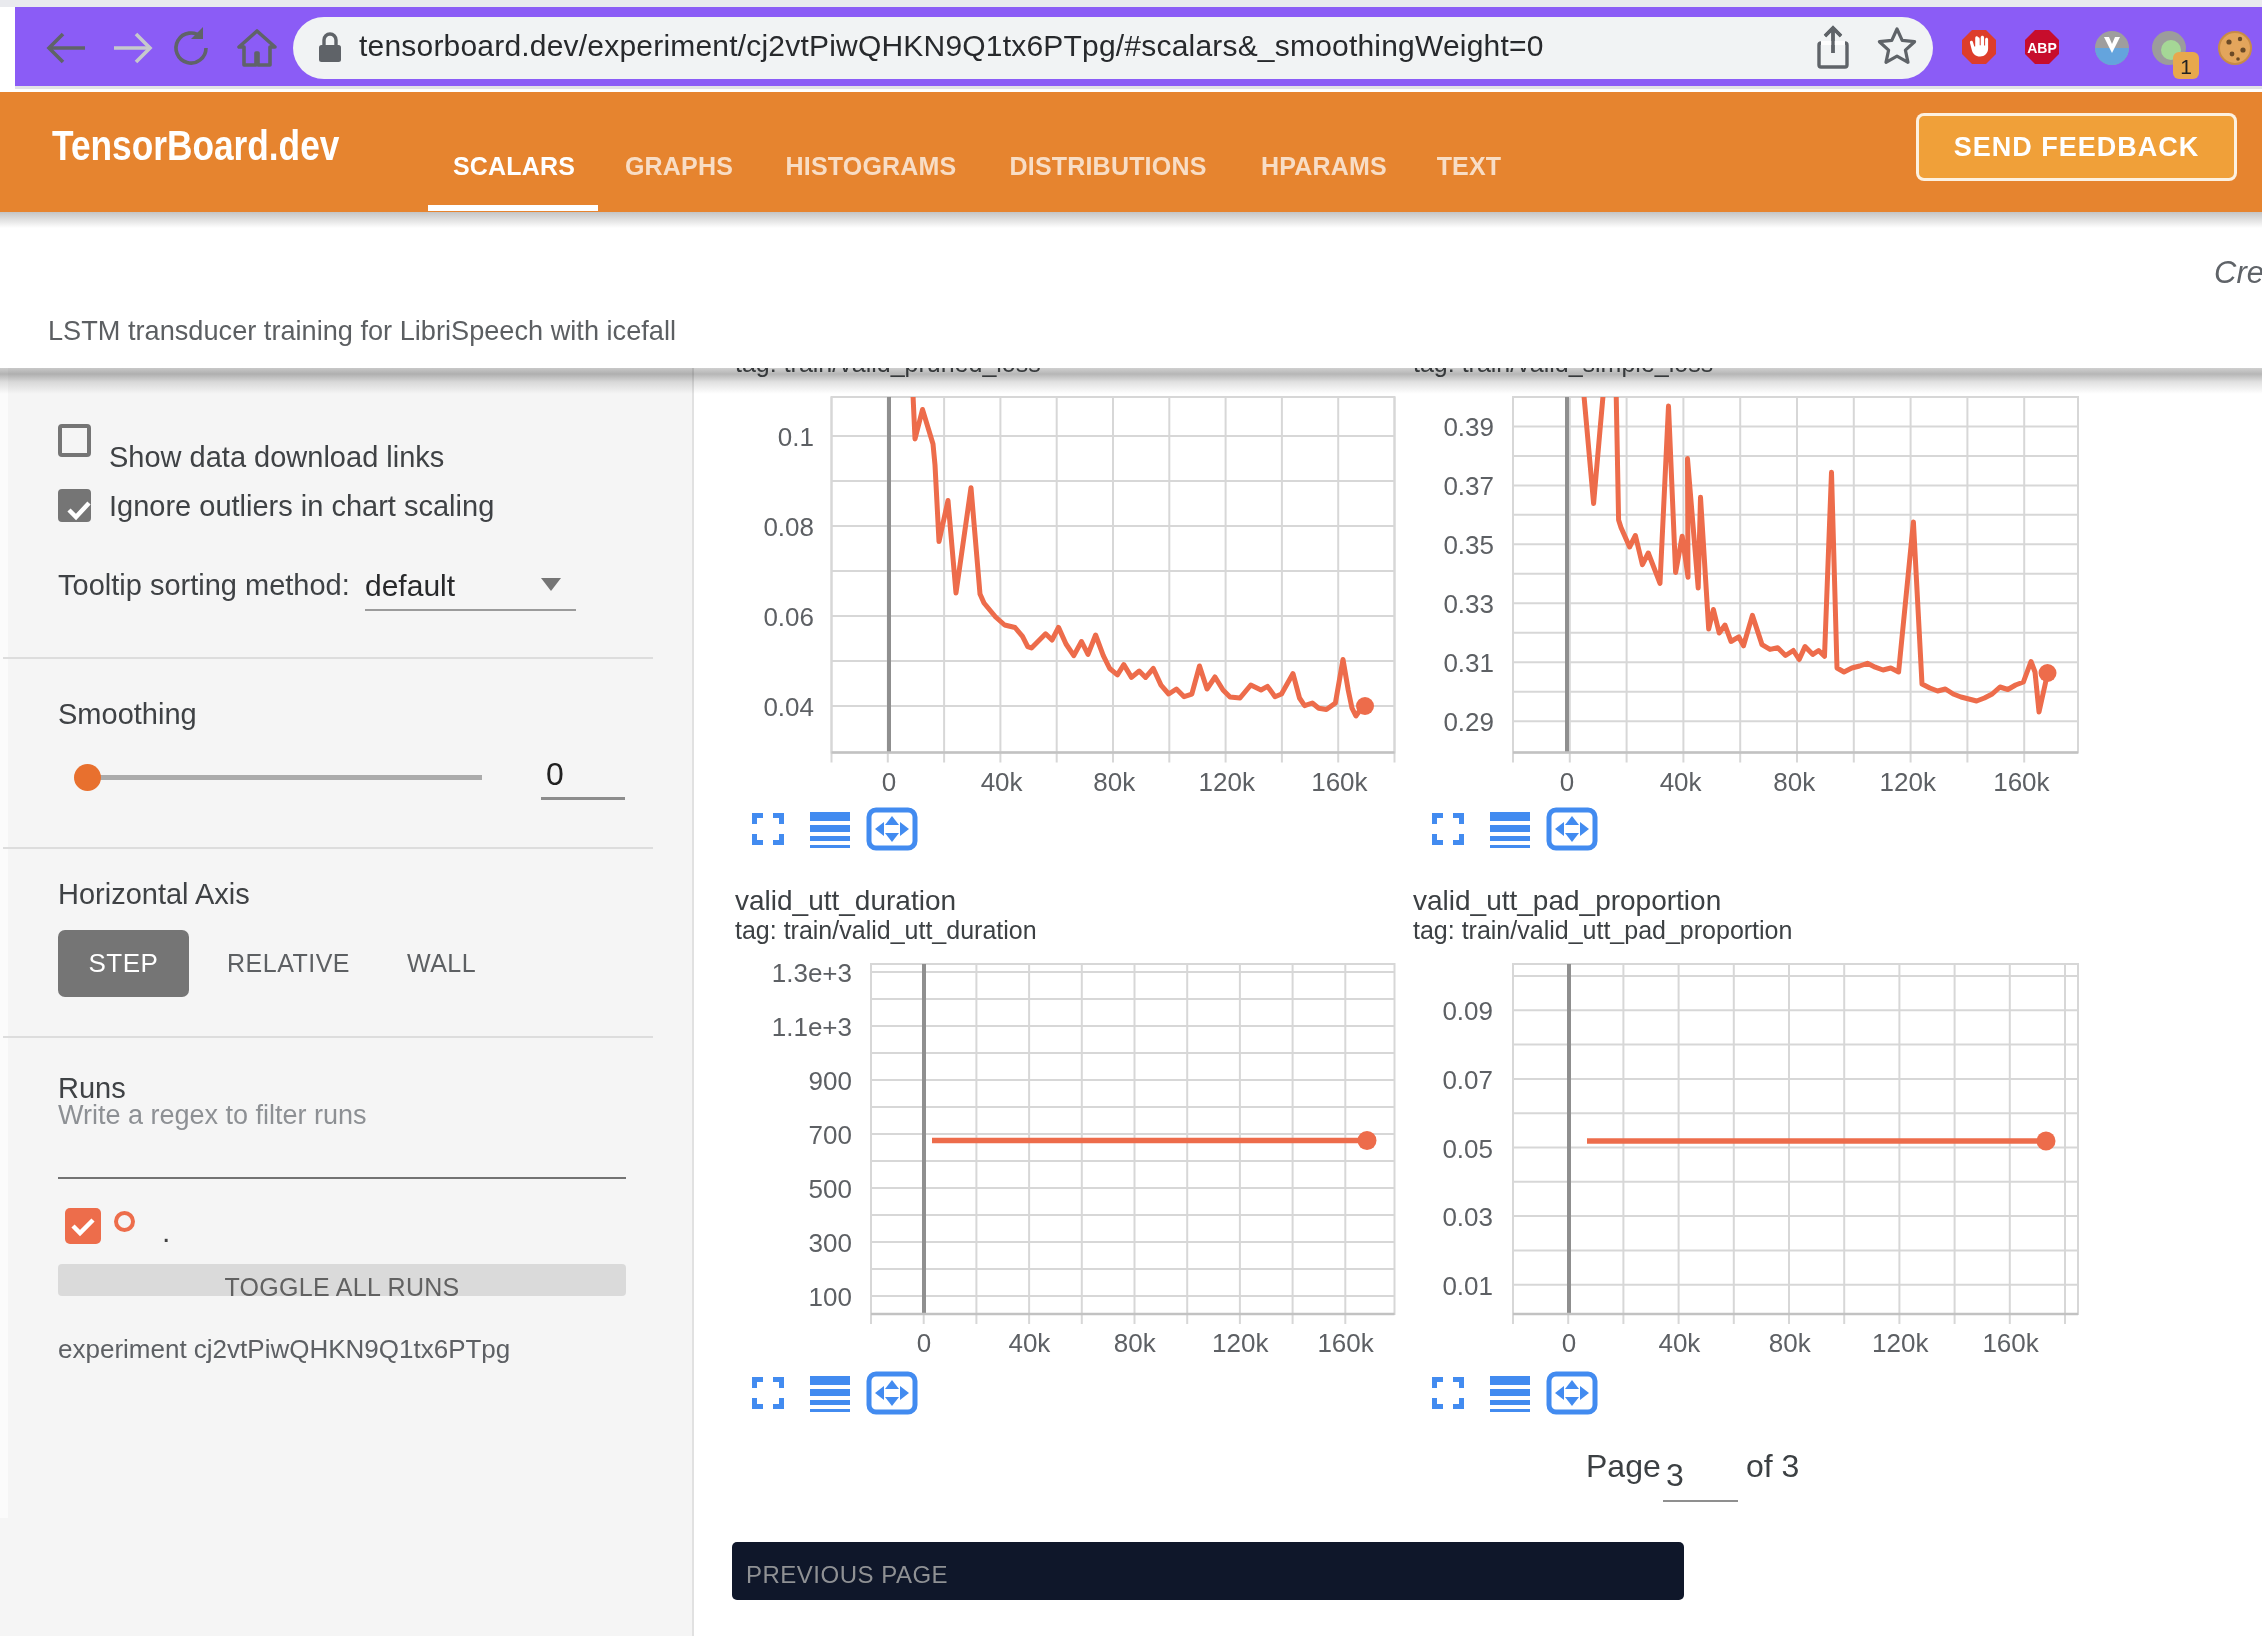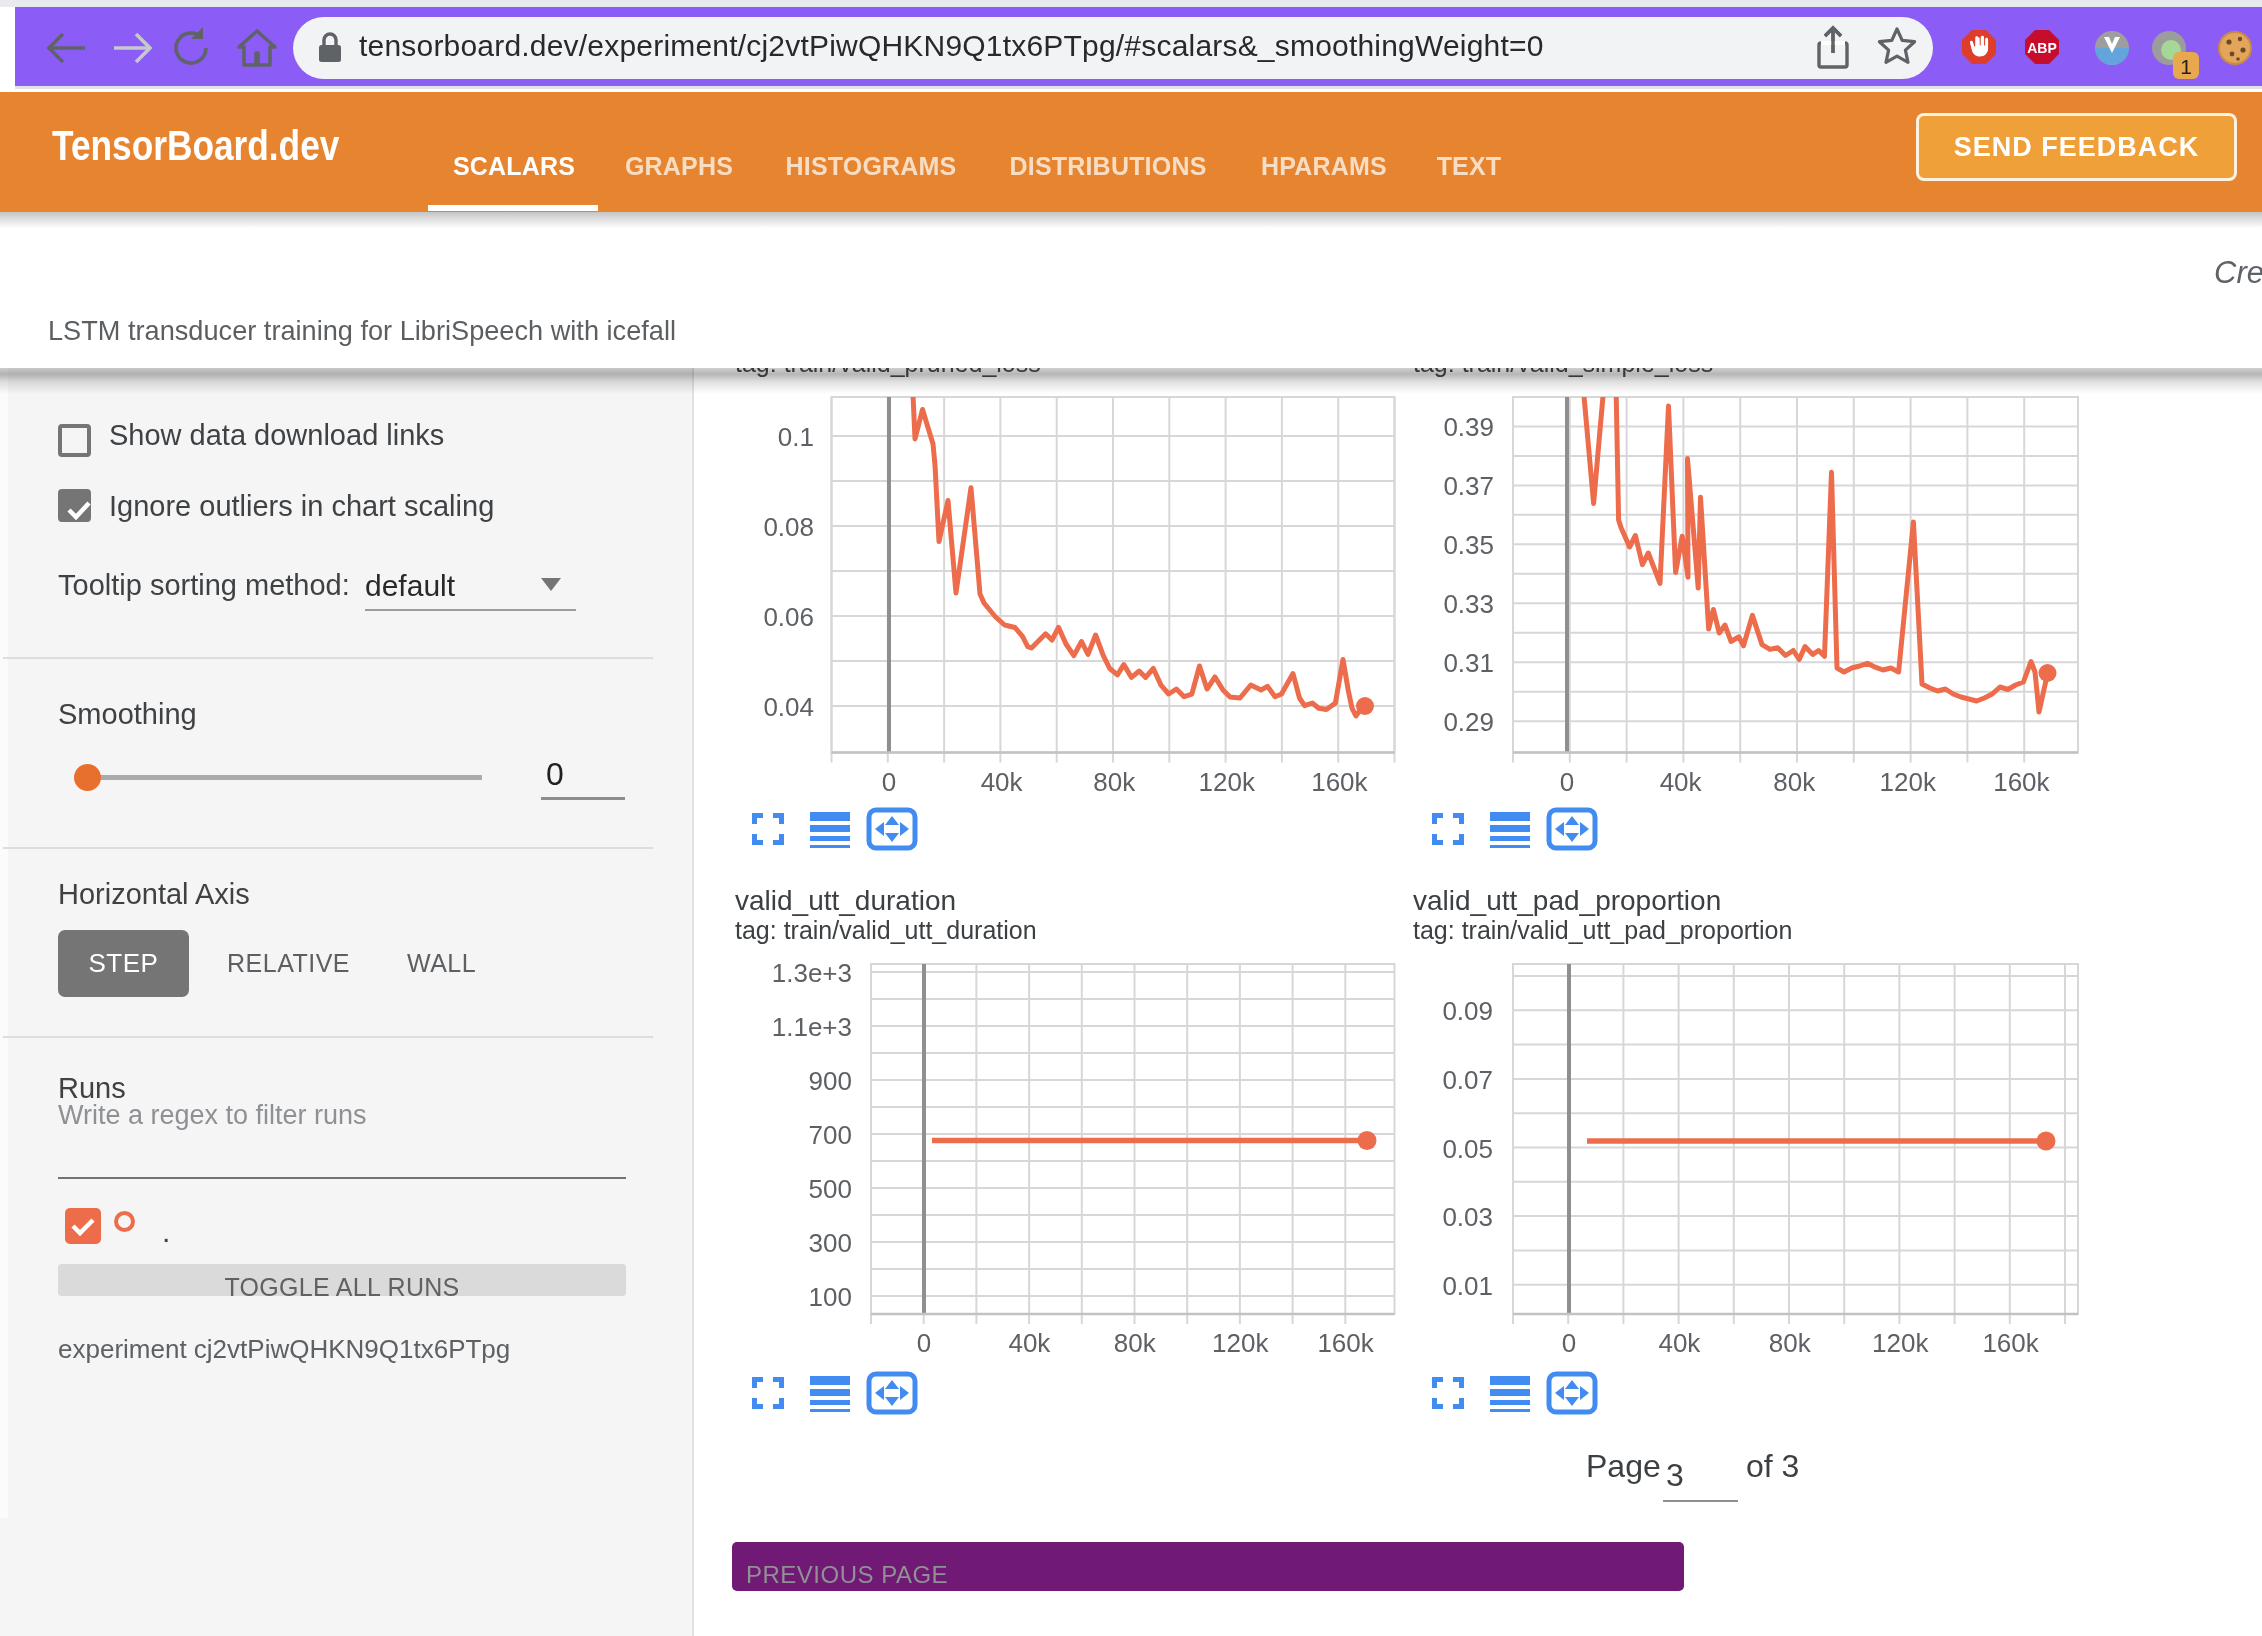--- a/index.html
+++ b/index.html
@@ -48,21 +48,21 @@
 #runcircle { position:absolute; left:114px; top:1211px; width:21px; height:21px; border:4.5px solid #ed6d4b; border-radius:50%; }
 #rundot { position:absolute; left:162px; top:1215px; font-size:30px; color:#424242; }
 #togglebtn { position:absolute; left:58px; top:1264px; width:568px; height:32px; background:#dadada; border-radius:4px; color:#616161; font-size:25px; letter-spacing:0.3px; text-align:center; line-height:46px; }
 #sbexp { position:absolute; left:58px; top:1334px; font-size:26px; color:#5d6064; }
 
 #content { left:694px; top:368px; width:1568px; height:1268px; background:#fff; }
 #pagetxt { position:absolute; left:1586px; top:1448px; font-size:32px; color:#3c4043; z-index:10; }
 #page3 { position:absolute; left:1666px; top:1457px; font-size:32px; color:#3c4043; z-index:10; }
 #pageul { position:absolute; left:1663px; top:1500px; width:75px; height:2px; background:#8f8f8f; z-index:10; }
 #pageof { position:absolute; left:1746px; top:1448px; font-size:32px; color:#3c4043; z-index:10; }
-#prevbtn { position:absolute; left:732px; top:1542px; width:952px; height:49px; background:#701a75; border-radius:5px; color:#8f9194; font-size:24px; letter-spacing:0.5px; line-height:65px; text-indent:14px; z-index:10; }
+#prevbtn { position:absolute; left:732px; top:1542px; width:952px; height:58px; background:#0f172a; border-radius:5px; color:#8f9194; font-size:24px; letter-spacing:0.5px; line-height:65px; text-indent:14px; z-index:10; }
 #nextbtn { position:absolute; left:1715px; top:1625px; height:65px; color:#606366; font-size:24px; letter-spacing:0.5px; line-height:65px; z-index:10; }
 </style>
 </head>
 <body>
 <div class="abs" id="topstrip"></div>
 <div class="abs" id="toolbar">
 
   <svg class="navicon" style="left:24px" width="56" height="82" viewBox="0 0 56 82">
       <g stroke="#5f6368" stroke-width="3.6" fill="none">
         <path d="M10,41 h36"></path>
@@ -406,21 +406,21 @@
 <path d="M1572,1406 l7,-9 h-14 z" fill="#428bf0"></path>
 <path d="M1555,1393 l9,-7 v14 z" fill="#428bf0"></path>
 <path d="M1589,1393 l-9,-7 v14 z" fill="#428bf0"></path>
 </g>
 </svg>
 </div>
 <div class="abs" id="sidebar"></div>
 <div class="abs" id="leftsliver"></div>
 
 <div class="cb" style="left:58px; top:424px;"></div>
-<div class="sb-label" style="left:109px; top:419px;text-align:right;">Show data download links</div>
+<div class="sb-label" style="left:109px; top:441px;text-align:right;">Show data download links</div>
 <div class="cb checked" style="left:58px; top:489px;">
     <svg width="41" height="41" viewBox="0 0 41 41">
       <path d="M11,21 l7,7 l13,-14" stroke="#fff" stroke-width="4.5" fill="none"></path>
     </svg>
   </div>
 <div class="sb-label" style="left:109px; top:490px;">Ignore outliers in chart scaling</div>
 <div class="sb-label" style="left:58px; top:569px;">Tooltip sorting method:</div>
 <div id="ttdefault">default</div>
 <div id="ttul"></div>
 <div id="ttarrow"></div>

